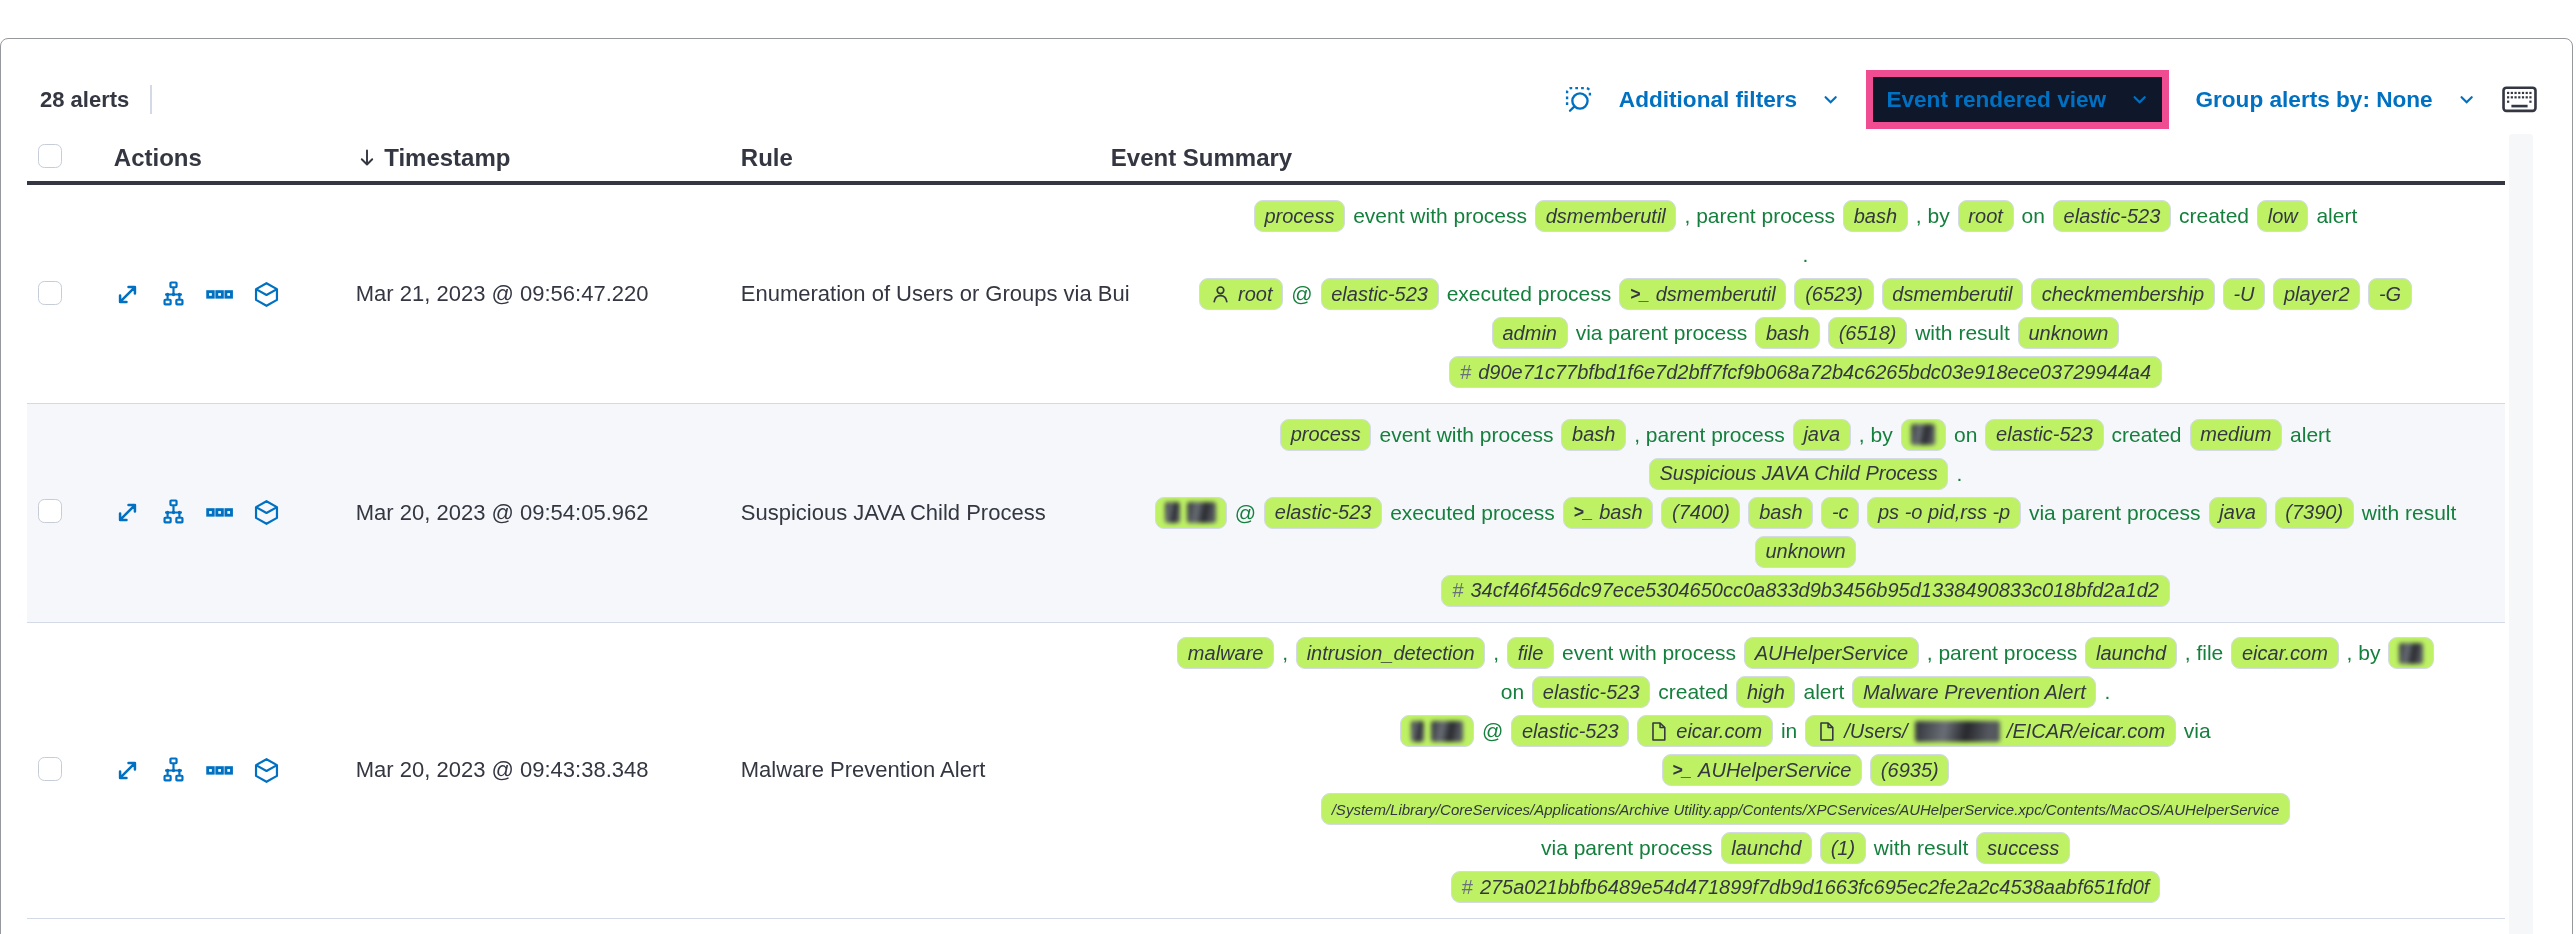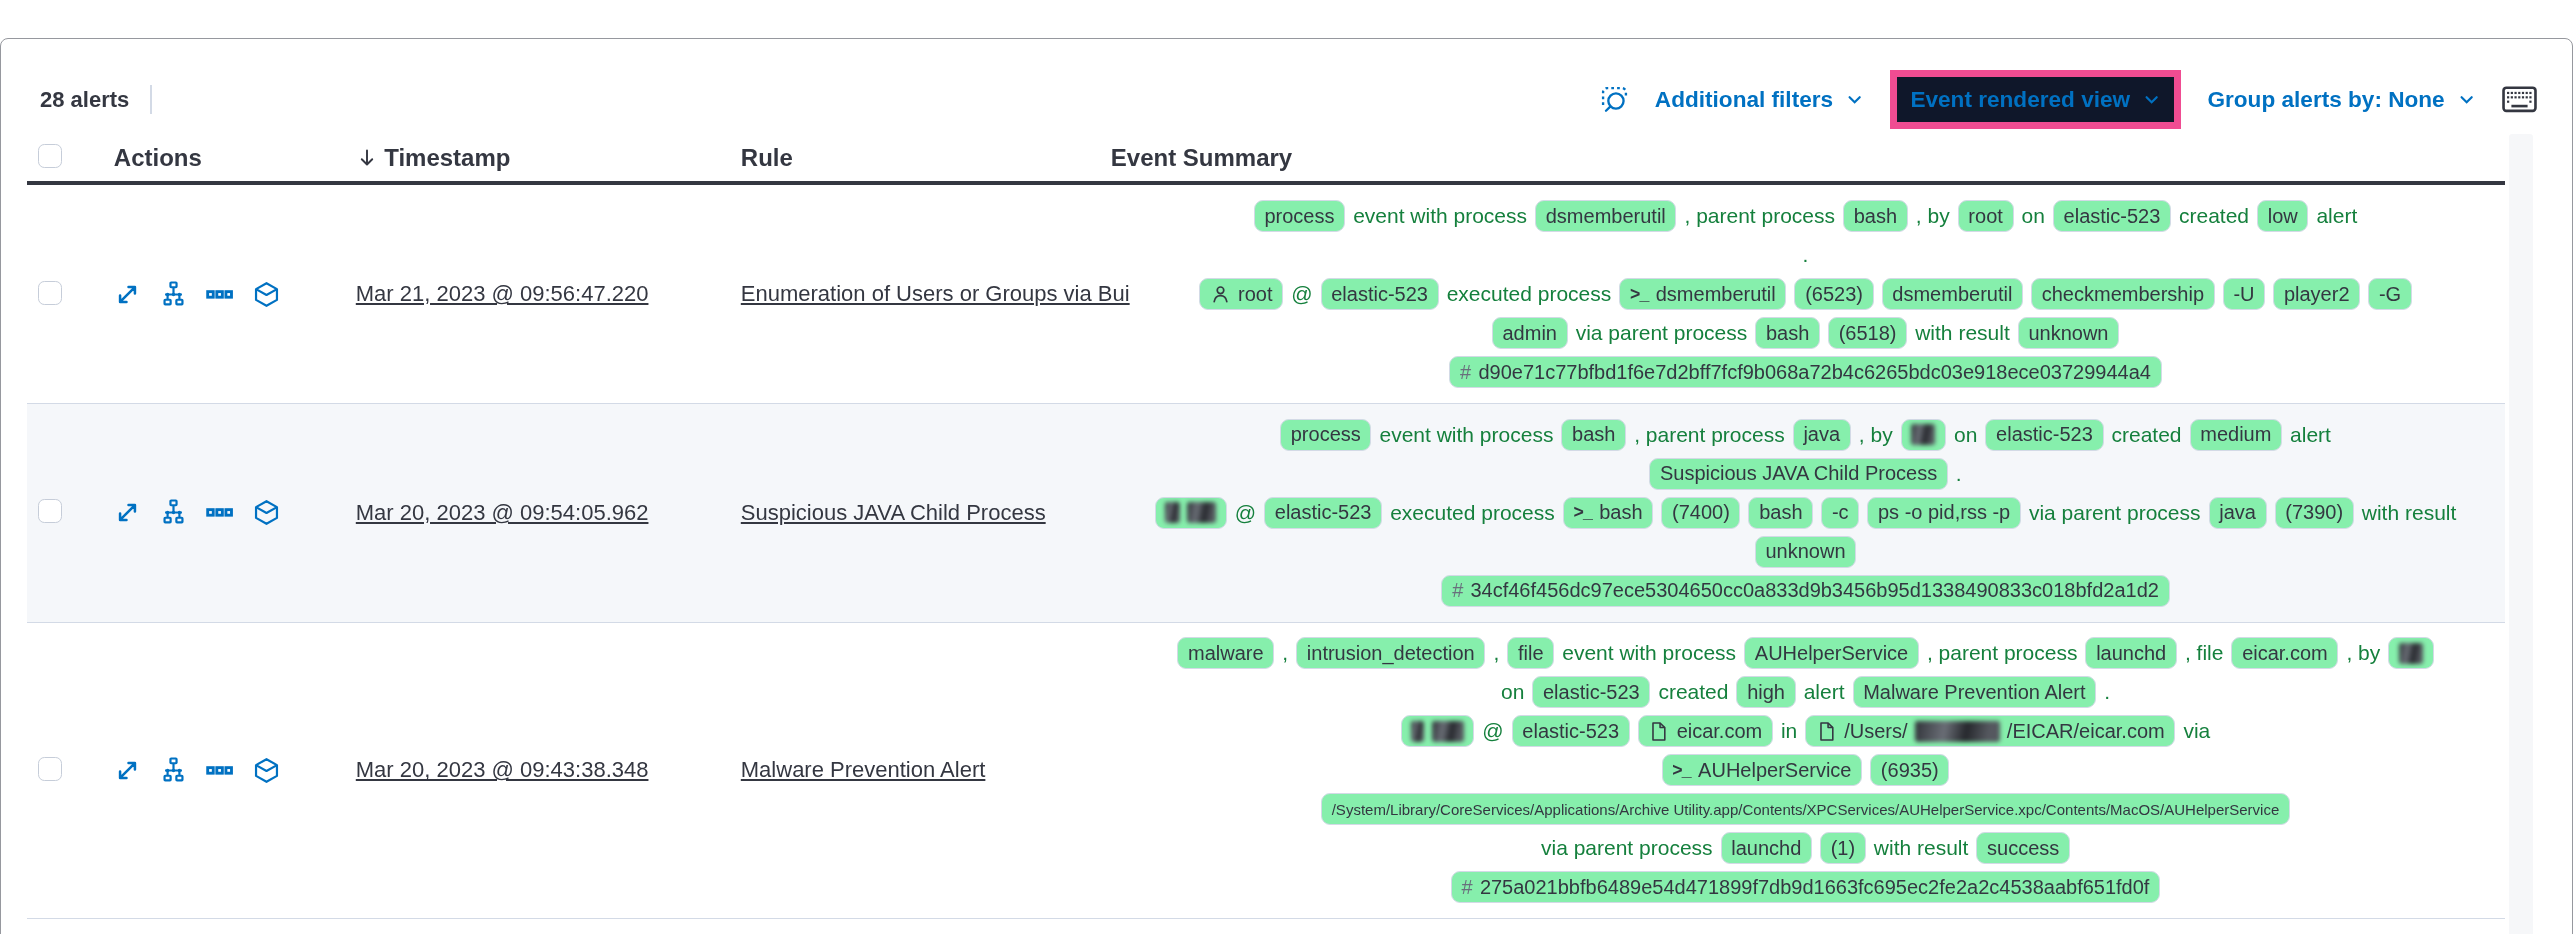--- a/index.html
+++ b/index.html
@@ -5,45 +5,45 @@
   html,body{margin:0;padding:0;}
   body{width:2576px;height:934px;background:#fff;font-family:"Liberation Sans","DejaVu Sans",sans-serif;color:#343741;}
   .frame{position:relative;width:2573px;height:931px;box-sizing:border-box;border:1.6px solid #96989e;border-radius:8px;overflow:hidden;background:#fff;margin-top:38px;}
 
   
   .toolbar{display:flex;justify-content:space-between;align-items:center;padding:31px 35px 8px 39px;}
   .toolbar-left{display:flex;align-items:center;gap:21px;}
   .alert-count{font-size:22px;font-weight:700;color:#343741;}
   .vdiv{width:1.6px;height:29px;background:#d3dae6;}
   .toolbar-right{display:flex;align-items:center;gap:26px;}
-  .link-btn{display:flex;align-items:center;gap:12px;font-size:22.6px;font-weight:600;color:#0071c2;background:none;border:none;padding:0;cursor:pointer;font-family:inherit;white-space:nowrap;text-align:right;}
+  .link-btn{display:flex;align-items:center;gap:24px;font-size:22.6px;font-weight:600;color:#0071c2;background:none;border:none;padding:0;cursor:pointer;font-family:inherit;white-space:nowrap;text-align:right;}
   .link-btn svg{width:19.3px;height:19.3px;}
   .icon-btn{background:none;border:none;padding:0;cursor:pointer;display:flex;align-items:center;}
   .icon-btn.blue{color:#0071c2;}
   .icon-btn.dark{color:#343741;}
   .highlight{border:7.2px solid #f04c92;background:#0f172a;padding:9.7px 13px;display:flex;align-items:center;}
 
   
   .table{margin:3.2px 67px 0 26px;}
   .thead,.row{display:grid;grid-template-columns:82px 242px 385px 370px 1fr;align-items:center;}
   .thead{border-bottom:4px solid #343741;padding:3.2px 0 9.7px;}
   .th{font-size:24px;font-weight:700;color:#343741;display:flex;align-items:center;gap:6.4px;padding:0 4.8px;}
   .th svg{width:22px;height:22px;}
   .cell.check{padding-left:11.3px;}
   .checkbox{width:24px;height:24px;border:1.6px solid #c6cdd9;border-radius:6.4px;background:#fff;display:inline-block;box-sizing:border-box;}
   .row{border-bottom:1.6px solid #d3dae6;}
   .row.striped{background:#f5f7fa;}
   .actions-cell{display:flex;align-items:center;gap:19.3px;padding:0 4.8px;}
   .action-btn{background:none;border:none;padding:0;cursor:pointer;color:#0071c2;display:flex;}
   .action-btn svg{width:27px;height:27px;}
-  .ts-cell,.rule-cell{font-size:22px;color:#343741;padding:0 4.8px;white-space:nowrap;text-decoration:underline;}
+  .ts-cell,.rule-cell{font-size:22px;color:#343741;padding:0 4.8px;white-space:nowrap;}
   .summary-cell{padding:11.3px 3.2px;display:flex;flex-direction:column;justify-content:center;}
   .line{display:flex;flex-wrap:wrap;justify-content:center;align-items:center;column-gap:8px;row-gap:4.8px;min-height:39px;}
   .plain{font-size:21px;color:#15803d;white-space:nowrap;}
-  .chip{display:inline-flex;align-items:center;gap:7.2px;background:#86efac;border:1.6px solid #d3dae6;border-radius:9px;padding:2.4px 9.7px;min-height:32px;box-sizing:border-box;font-size:20px;font-weight:500;color:#343741;white-space:nowrap;}
+  .chip{display:inline-flex;align-items:center;gap:7.2px;background:#bef264;border:1.6px solid #d3dae6;border-radius:9px;padding:2.4px 9.7px;min-height:32px;box-sizing:border-box;font-size:20px;font-weight:500;color:#343741;white-space:nowrap;font-style:italic;}
   .glyph{display:inline-flex;align-items:center;}
   .glyph svg{width:21px;height:21px;}
   .term{font-weight:700;font-size:17.7px;letter-spacing:-0.8px;color:#343741;}
   .hashmark{color:#69707d;font-weight:500;}
   .redact{display:inline-block;height:21px;border-radius:2.4px;background:linear-gradient(100deg,#31343a 0%,#6a6e76 35%,#26282d 60%,#55585f 85%);filter:blur(2px);}
 
   .scroll-track{position:absolute;top:95px;bottom:3.2px;right:39px;width:24px;background:#f6f7f9;border-radius:3.2px;}
 </style>
 </head>
 <body>

